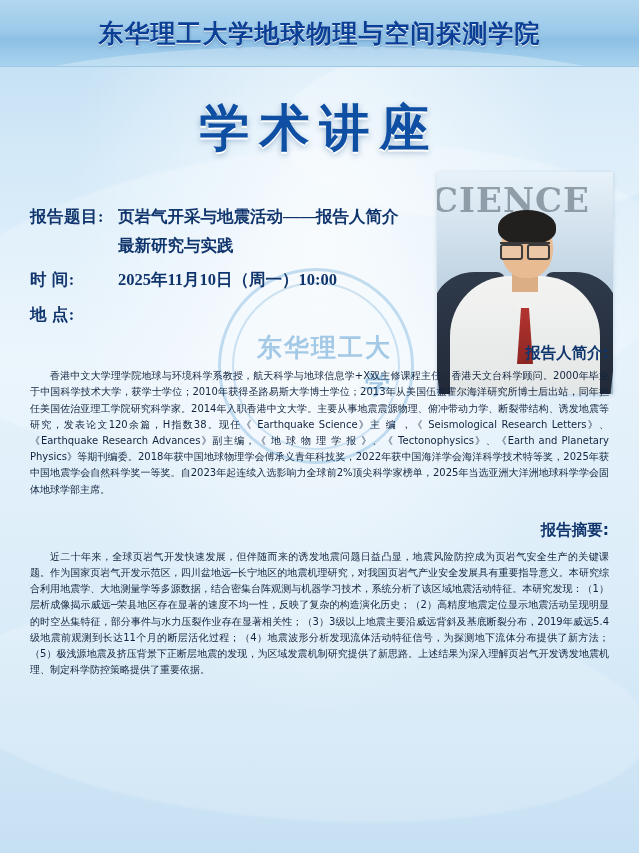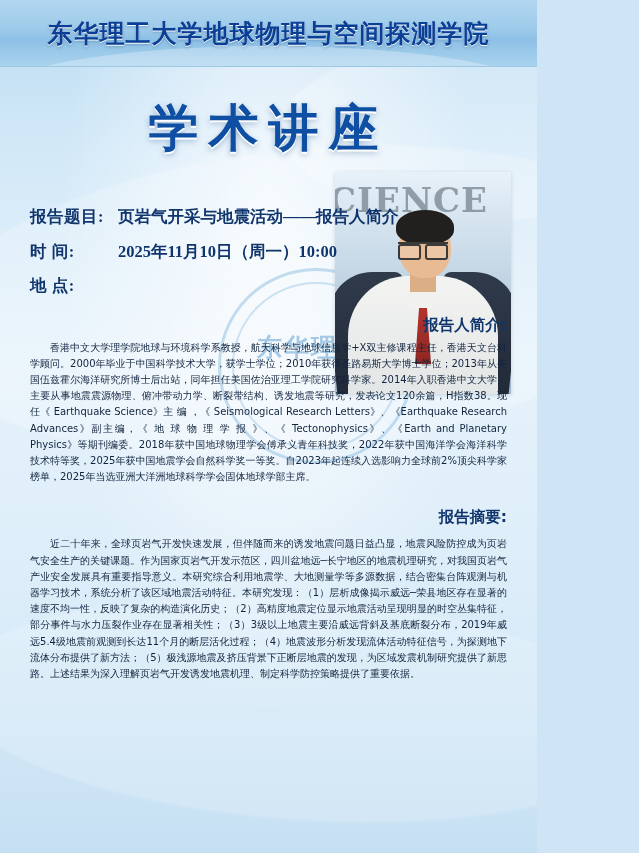--- a/index.html
+++ b/index.html
@@ -8,21 +8,21 @@
   }
   body {
     width: 639px;
     height: 853px;
     font-family: "Liberation Sans", sans-serif;
     background: #cfe5f5;
     overflow: hidden;
   }
   .poster {
     position: relative;
-    width: 537px;
+    width: 639px;
     height: 853px;
     background:
       radial-gradient(ellipse at 50% 28%, rgba(255,255,255,0.75) 0%, rgba(255,255,255,0.0) 55%),
       linear-gradient(180deg, #bcdcf2 0%, #d3e9f8 18%, #e6f2fb 42%, #dcedf9 70%, #c6e0f3 100%);
     box-sizing: border-box;
     overflow: hidden;
   }
   
   .swoosh {
     position: absolute;
@@ -341,20 +341,21 @@
   </div>
 
   <div class="content">
 
     <div class="info">
 
       <div class="info-row">
         <div class="info-label">报告题目:</div>
         <div class="info-value">
           <span>页岩气开采与地震活动——报告人简介</span>
+          <span class="line2">最新研究与实践</span>
         </div>
       </div>
 
 
       <div class="info-row">
         <div class="info-label">时     间:</div>
         <div class="info-value">2025年11月10日（周一）10:00</div>
       </div>
 
       <div class="info-row">

